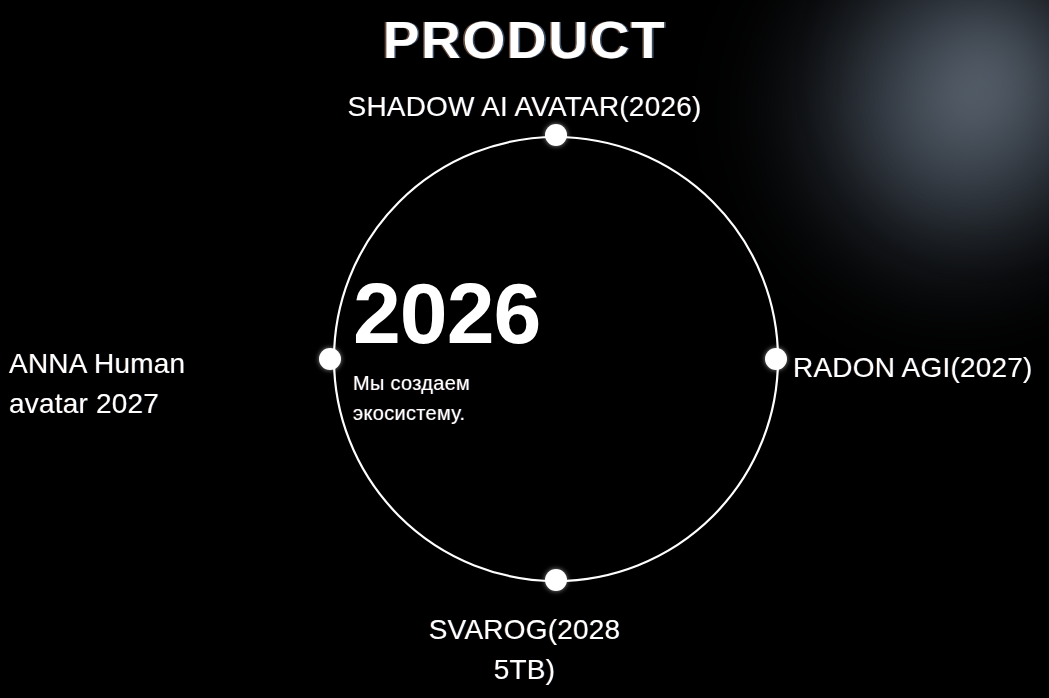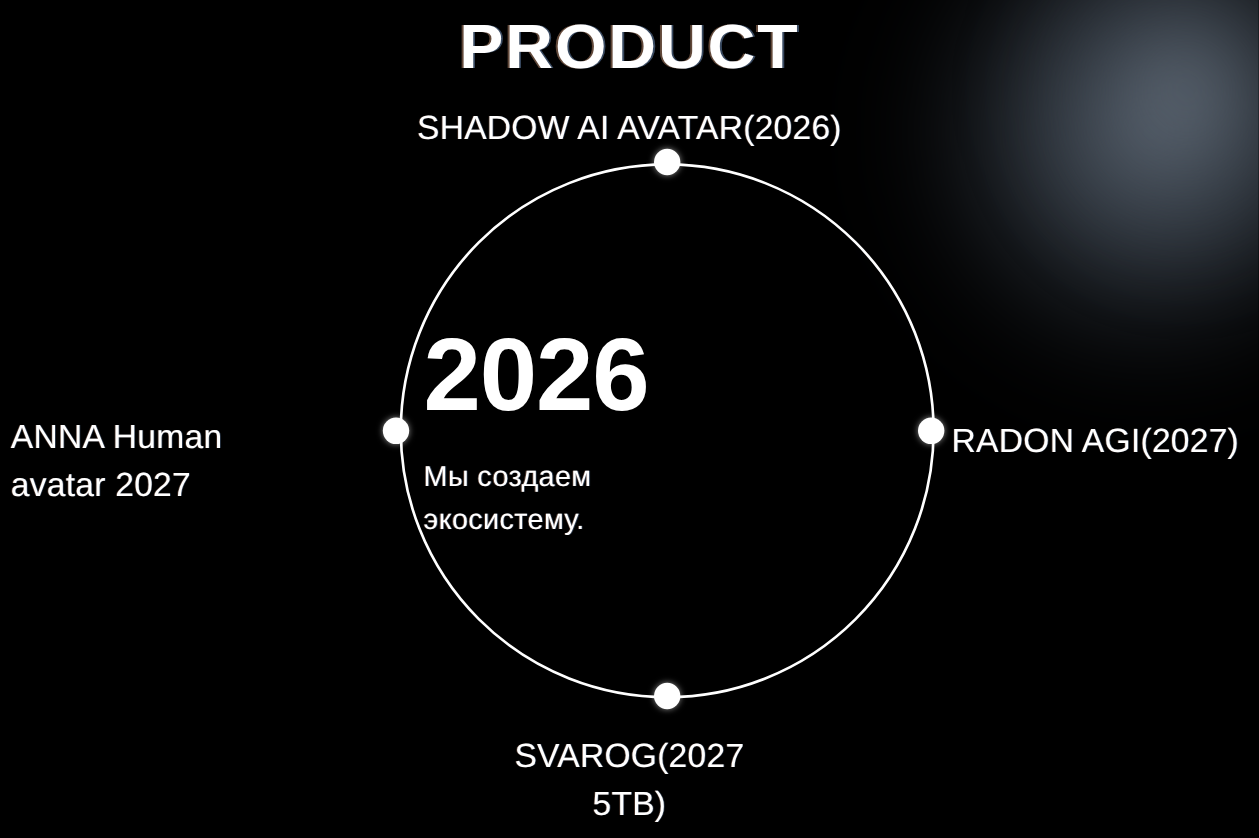--- a/index.html
+++ b/index.html
@@ -134,22 +134,22 @@
     text-align: left;
   }
   #center-year {
     font-size: 86px;
     font-weight: bold;
     line-height: 1;
     letter-spacing: -1px;
     color: #ffffff;
   }
   #center-tagline {
-    margin-top: 24px;
-    font-size: 24px;
+    margin-top: 12px;
+    font-size: 20px;
     font-weight: normal;
     line-height: 1.52;
     letter-spacing: 0.3px;
     color: #ffffff;
     white-space: pre-line;
     text-shadow: -0.7px 0 rgba(255, 185, 150, 0.32),
                   0.7px 0 rgba(150, 195, 255, 0.32);
   }
 </style>
 </head>
@@ -168,21 +168,21 @@
 
   <div class="node" id="node-top"></div>
   <div class="node" id="node-right"></div>
   <div class="node" id="node-bottom"></div>
   <div class="node" id="node-left"></div>
 
   <div class="node-label" id="label-top">SHADOW AI AVATAR(2026)</div>
 
   <div class="node-label" id="label-right">RADON AGI(2027)</div>
 
-  <div class="node-label" id="label-bottom">SVAROG(2027
+  <div class="node-label" id="label-bottom">SVAROG(2028
 5TB)</div>
 
   <div class="node-label" id="label-left">ANNA Human
 avatar 2027</div>
 
   <div id="center-block">
     <div id="center-year">2026</div>
     <div id="center-tagline">Мы создаем
 экосистему.</div>
   </div>

